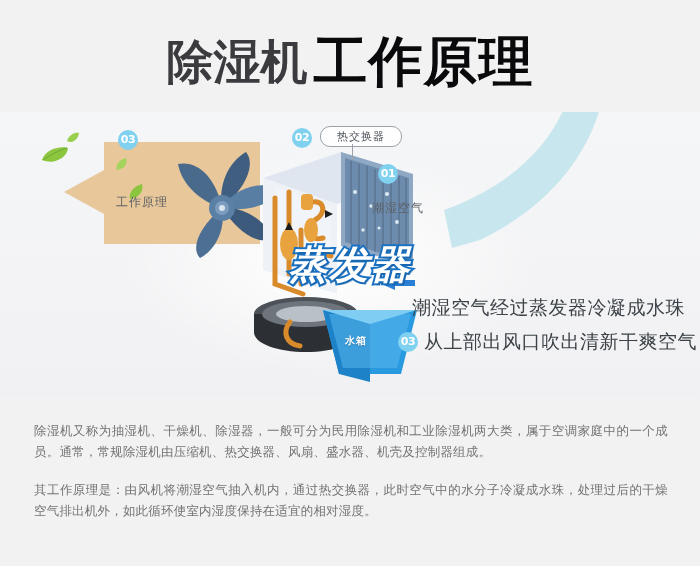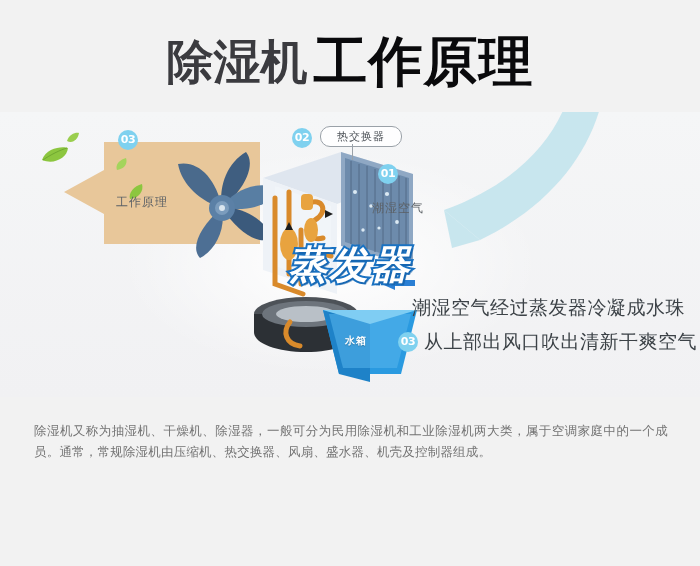--- a/index.html
+++ b/index.html
@@ -365,15 +365,16 @@
     </div>
   </div>
 
   <div class="overlay">
     <span class="l2">蒸发器</span>
   </div>
 
   <div class="copy">
     <p>除湿机又称为抽湿机、干燥机、除湿器，一般可分为民用除湿机和工业除湿机两大类，属于空调家庭中的一个成员。通常，常规除湿机由压缩机、热交换器、风扇、盛水器、机壳及控制器组成。</p>
     <div class="gap"></div>
+    <p>其工作原理是：由风机将潮湿空气抽入机内，通过热交换器，此时空气中的水分子冷凝成水珠，处理过后的干燥空气排出机外，如此循环使室内湿度保持在适宜的相对湿度。</p>
   </div>
 
 </div>
 
 </body></html>

